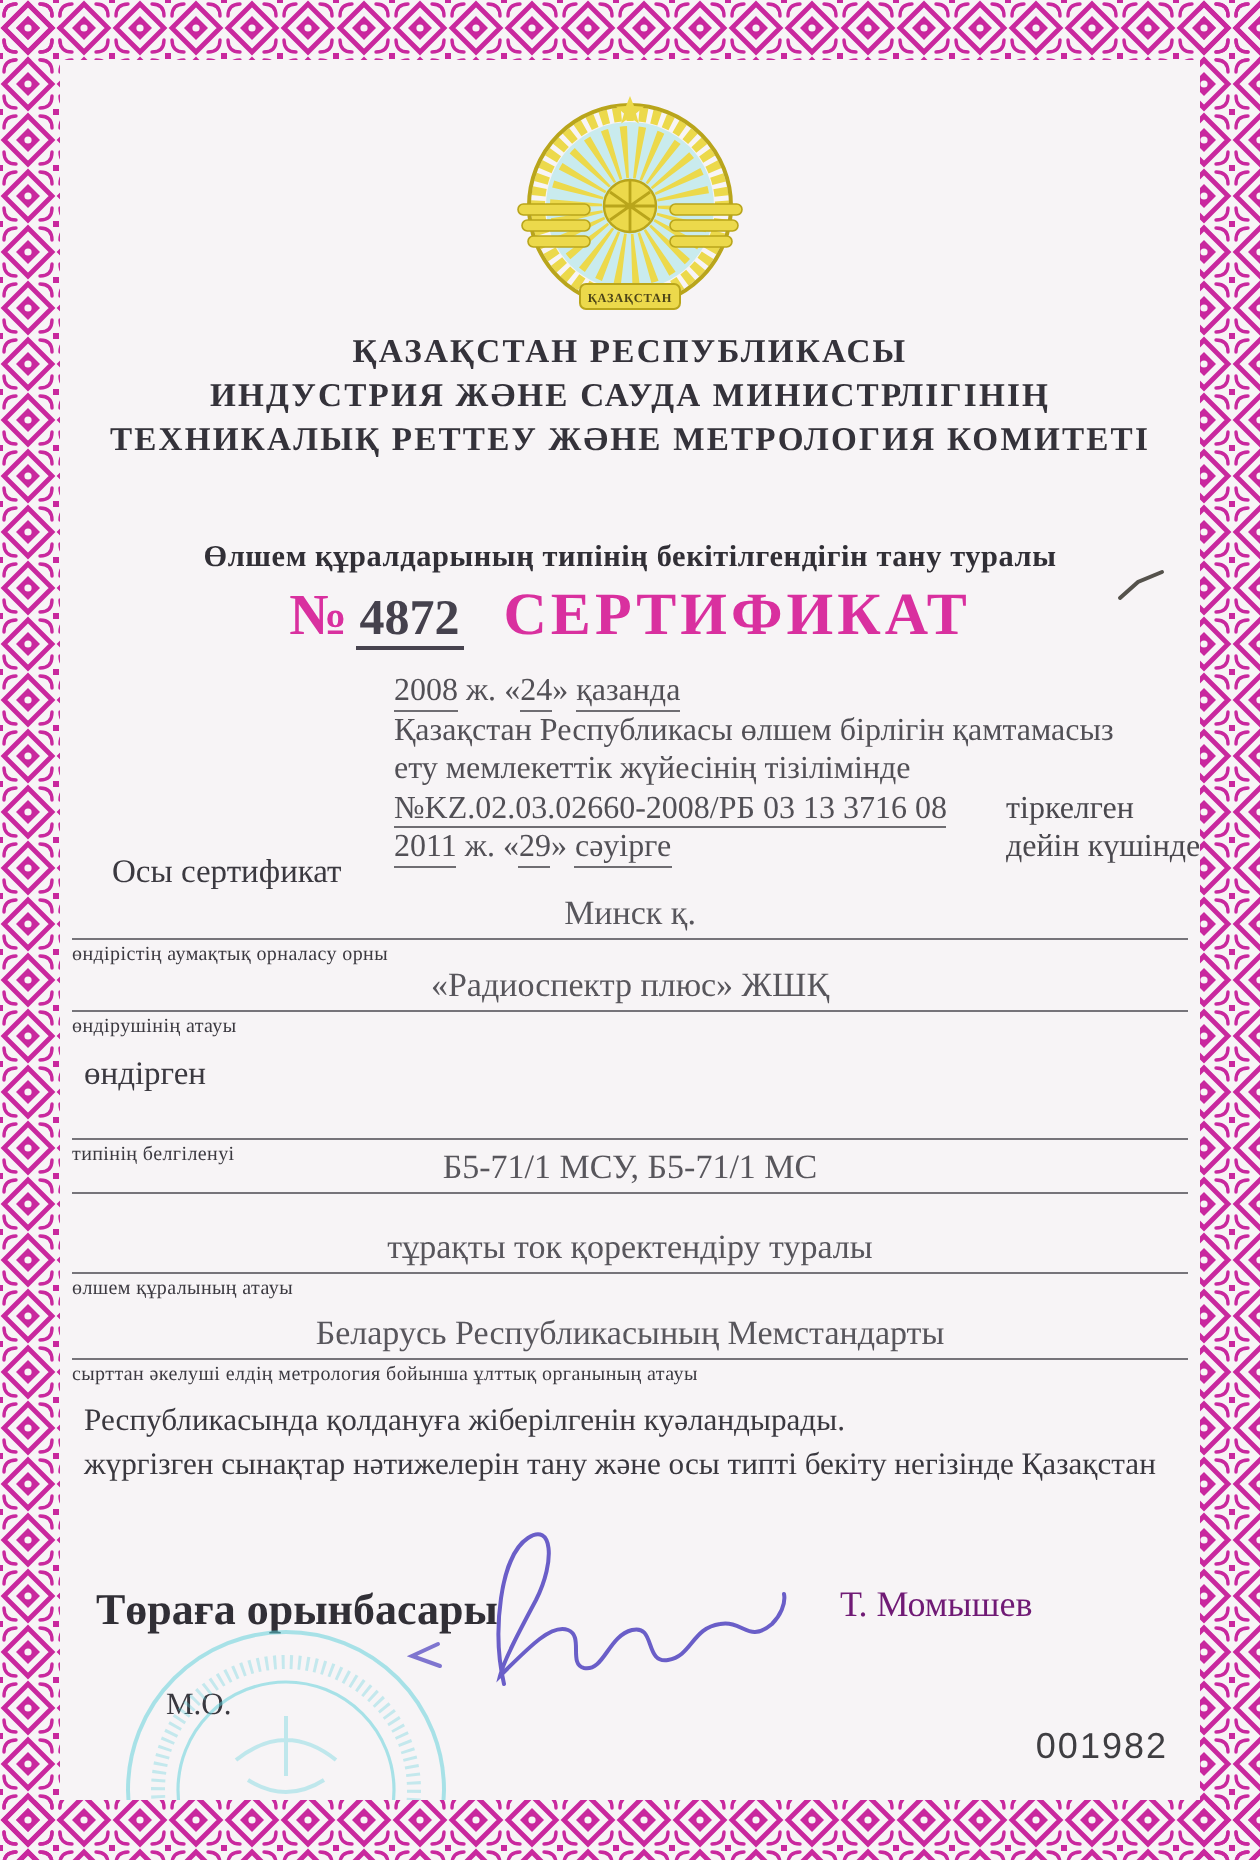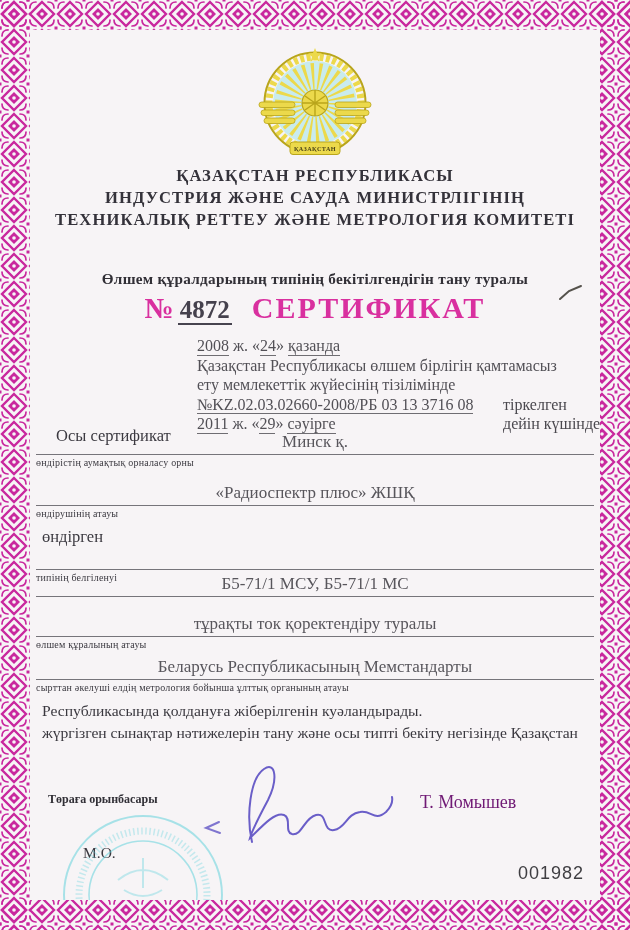--- a/index.html
+++ b/index.html
@@ -38,21 +38,21 @@
   .uval{border-bottom:1px solid #6f6d72;padding-bottom:.5px}
   .reg-right{position:absolute;left:306px;top:0;color:#4a484e}
   .intro-label{position:absolute;left:56px;top:426px;font-size:16.5px;color:#3b3940}
   
   .field{position:absolute;left:36px;right:36px}
   .field .value{text-align:center;font-size:17px;color:#58565c;border-bottom:1px solid #76747a;padding-bottom:2px;min-height:19px}
   .field .caption{text-align:left;font-size:10px;color:#3b3940;margin-top:1.5px;letter-spacing:.2px}
   .produced-label{position:absolute;left:42px;top:527px;font-size:16.5px;color:#3b3940}
   .statement{position:absolute;left:42px;top:700px;width:552px;font-size:15.6px;line-height:22px;color:#3a383f}
   
-  .sig-position{position:absolute;left:48px;top:792px;font-weight:bold;font-size:12px;color:#312f36}
+  .sig-position{position:absolute;left:48px;top:792px;font-weight:bold;font-size:22px;color:#312f36}
   .sig-name{position:absolute;left:420px;top:792px;font-weight:normal;font-size:18px;color:#701a75}
   .seal-label{position:absolute;left:83px;top:844px;font-size:15.5px;color:#3a383f}
   .serial{position:absolute;right:46px;top:863px;font-family:Liberation Sans, sans-serif;
     font-size:18px;letter-spacing:1px;color:var(--c-serial,#3f3e42)}
   .sigstroke{stroke:var(--c-signature,#6a5ec8);fill:none;stroke-width:2;stroke-linecap:round}
   .stampring{stroke:var(--c-stamp,#5ad0da);fill:none}
   .pencil{stroke:#55524c;fill:none;stroke-width:2;stroke-linecap:round}
 </style>
 </head>
 <body>
@@ -124,21 +124,21 @@
       <span class="uval">2011</span>
       <span>ж.</span>
       <span>«</span><span class="uval">29</span><span>»</span>
       <span class="uval">сәуірге</span>
       <span class="reg-right">дейін күшінде</span>
     </div>
   </div>
 
   <div class="intro-label">Осы сертификат</div>
 
-  <div class="field" style="top:432px">
+  <div class="field" style="top:447px">
     <div class="value">Минск қ.</div>
     <div class="caption">өндірістің аумақтық орналасу орны</div>
   </div>
 
   <div class="field" style="top:483px">
     <div class="value">«Радиоспектр плюс» ЖШҚ</div>
     <div class="caption">өндірушінің атауы</div>
   </div>
 
   <div class="produced-label">өндірген</div>

